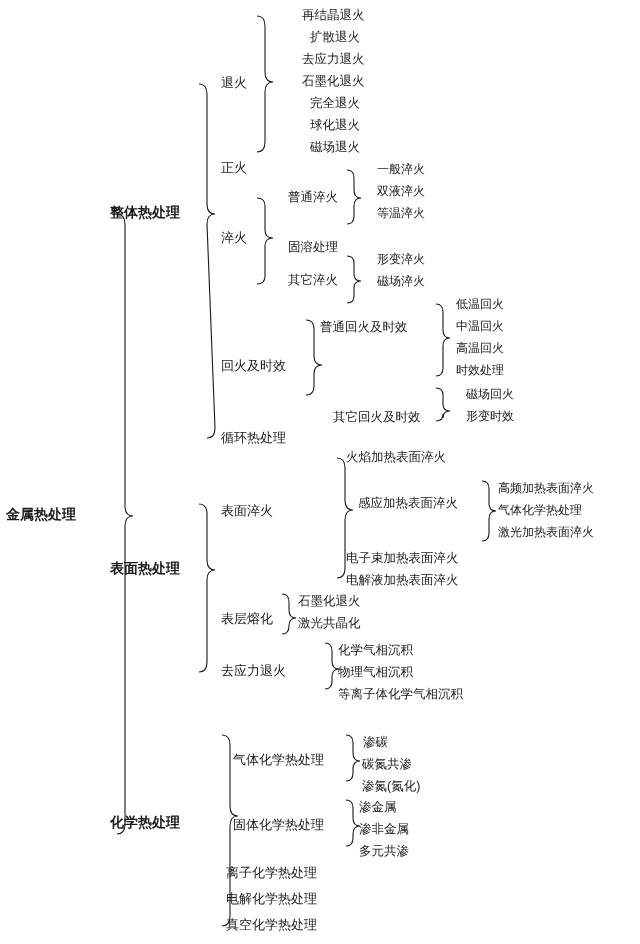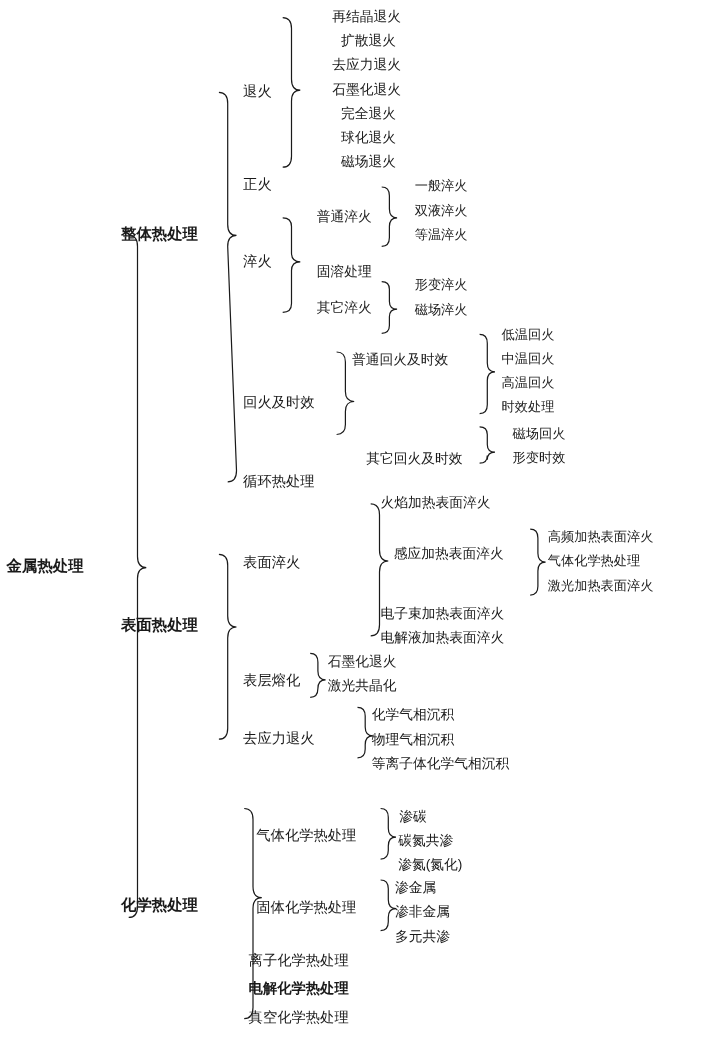--- a/index.html
+++ b/index.html
@@ -163,16 +163,16 @@
   <div class="node lvl3" style="left:346px; top:735px;margin-left:17px;">渗碳</div>
   <div class="node lvl3" style="left:362px; top:757px;">碳氮共渗</div>
   <div class="node lvl3" style="left:362px; top:779px;">渗氮(氮化)</div>
 
   <div class="node lvl2" style="left:233px; top:817px;">固体化学热处理</div>
   <div class="node lvl3" style="left:359px; top:800px;">渗金属</div>
   <div class="node lvl3" style="left:359px; top:822px;">渗非金属</div>
   <div class="node lvl3" style="left:359px; top:844px;">多元共渗</div>
 
   <div class="node lvl2" style="left:226px; top:865px;">离子化学热处理</div>
-  <div class="node lvl2" style="left:226px; top:891px;font-weight:bold;">电解化学热处理</div>
+  <div class="node lvl2" style="left:226px; top:891px;">电解化学热处理</div>
   <div class="node lvl2" style="left:226px; top:917px;">真空化学热处理</div>
 
 </div>
 
 </body></html>

